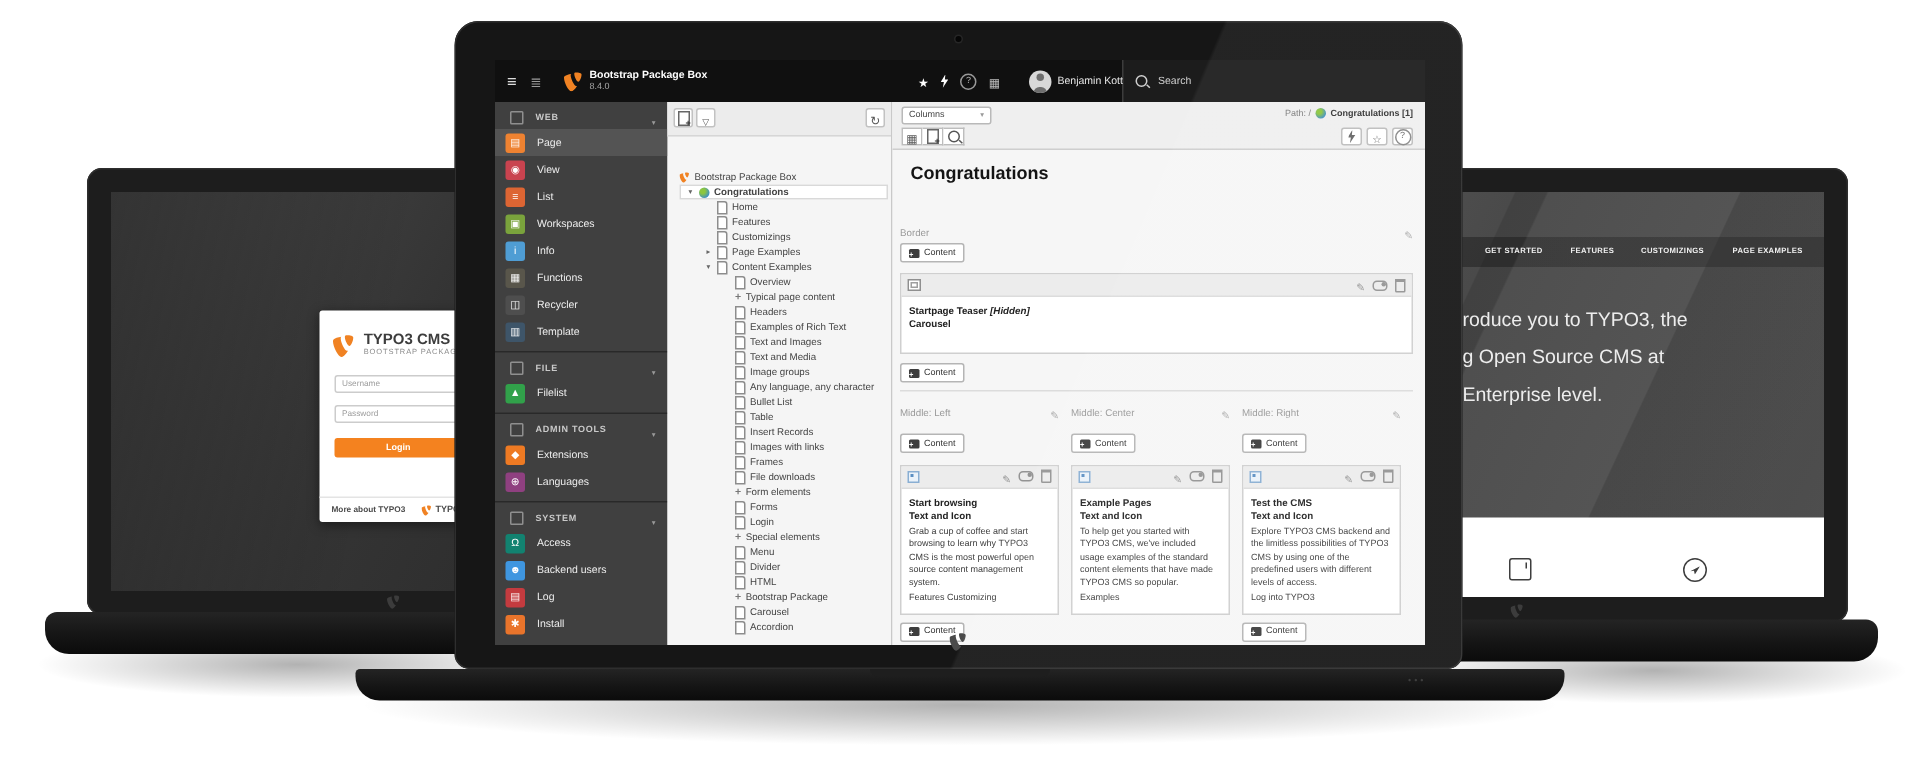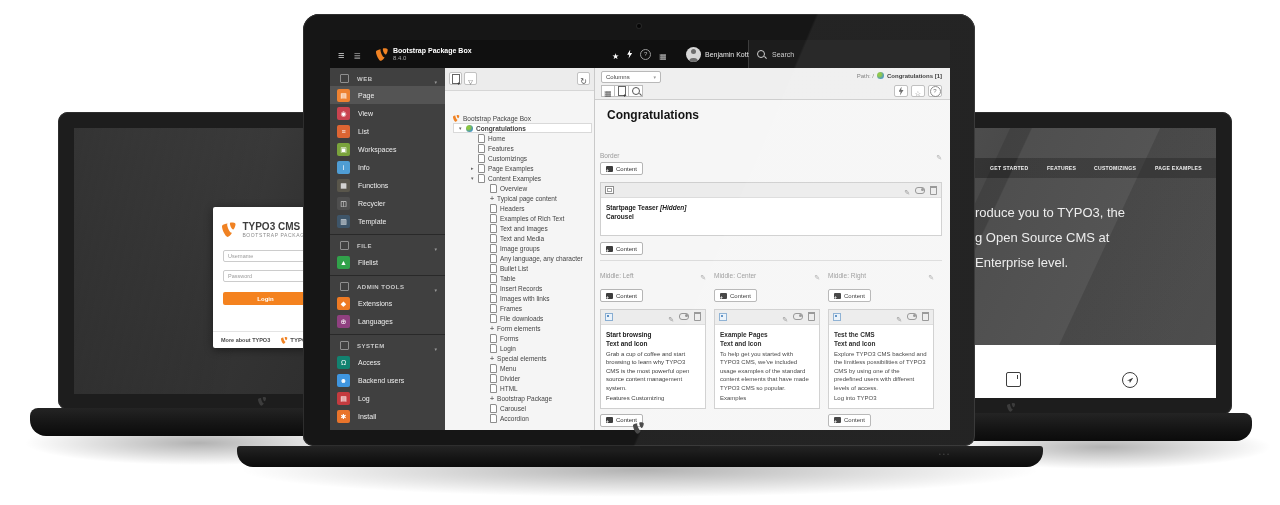--- a/index.html
+++ b/index.html
@@ -112,21 +112,21 @@
   .pb-t i{font-weight:bold;}
   .hr{position:absolute;left:5px;right:8px;height:1px;background:#dcdcdc;}
   .col{position:absolute;top:166px;width:106px;}
   .col-h{display:flex;align-items:center;}
   .col .cbtn{margin-top:5px;}
   .col .panel{margin-top:6px;}
   .col .pb-body{font-size:6px;line-height:8.5px;color:#3c3c3c;margin-top:2px;}
   
   .screenL{background:linear-gradient(118deg,#4a4a4a,#343434 50%,#282828);}
   .lcard{position:absolute;background:#fff;border-radius:2px;box-shadow:0 2px 8px rgba(0,0,0,.45);}
-  .lc-head{display:flex;align-items:flex-start;justify-content:center;gap:5px;margin-top:14px;}
+  .lc-head{display:flex;align-items:flex-end;justify-content:center;gap:5px;margin-top:14px;}
   .lc-title{font-size:10px;font-weight:bold;color:#3d3d3d;line-height:1.1;}
   .lc-sub{font-size:5px;color:#8a8a8a;letter-spacing:.6px;}
   .lc-input{display:block;width:85px;height:12px;margin:0 auto;border:1px solid #ccc;border-radius:2px;font-size:5.5px;color:#444;padding:0 4px;box-sizing:border-box;font-family:inherit;outline:none;}
   .lc-input::placeholder{color:#9c9c9c;}
   .lc-btn{display:block;width:85px;height:13px;margin:0 auto;background:#f4821f;border:none;border-radius:2px;color:#fff;font-size:6px;font-weight:bold;font-family:inherit;}
   .lc-foot{position:absolute;left:0;right:0;bottom:0;height:17px;border-top:1px solid #e4e4e4;display:flex;align-items:center;padding:0 8px;box-sizing:border-box;}
   .lc-more{font-size:5.5px;font-weight:bold;color:#4a4a4a;}
   .lc-brand{margin-left:auto;display:flex;align-items:center;gap:2px;font-size:6px;font-weight:bold;color:#4a4a4a;white-space:nowrap;}
   
   .screenR{background:linear-gradient(115deg,#585858,#4a4a4a 38%,#414141 38.2%,#474747 66%,#3a3a3a 66.2%,#424242);}

